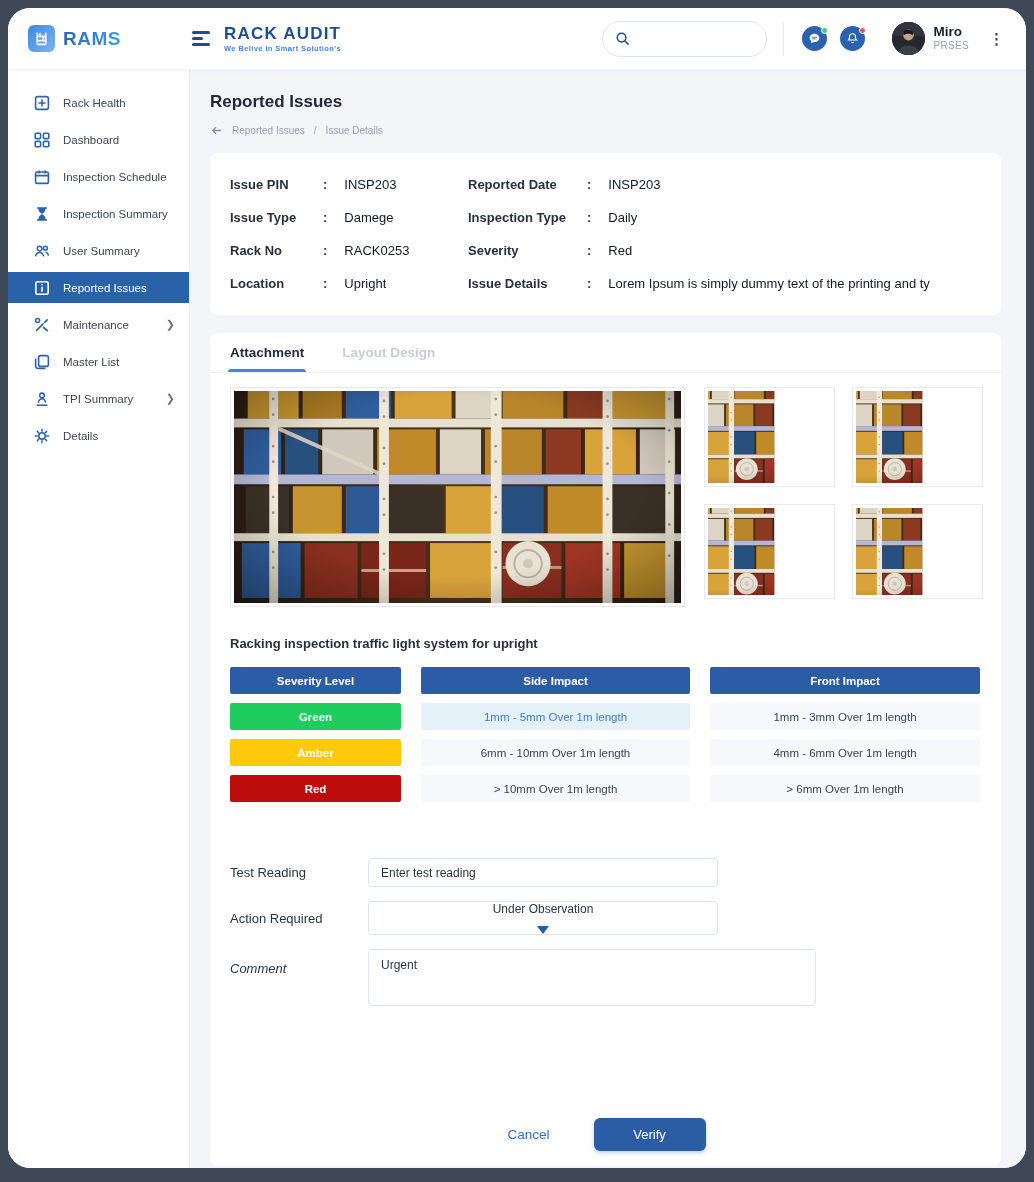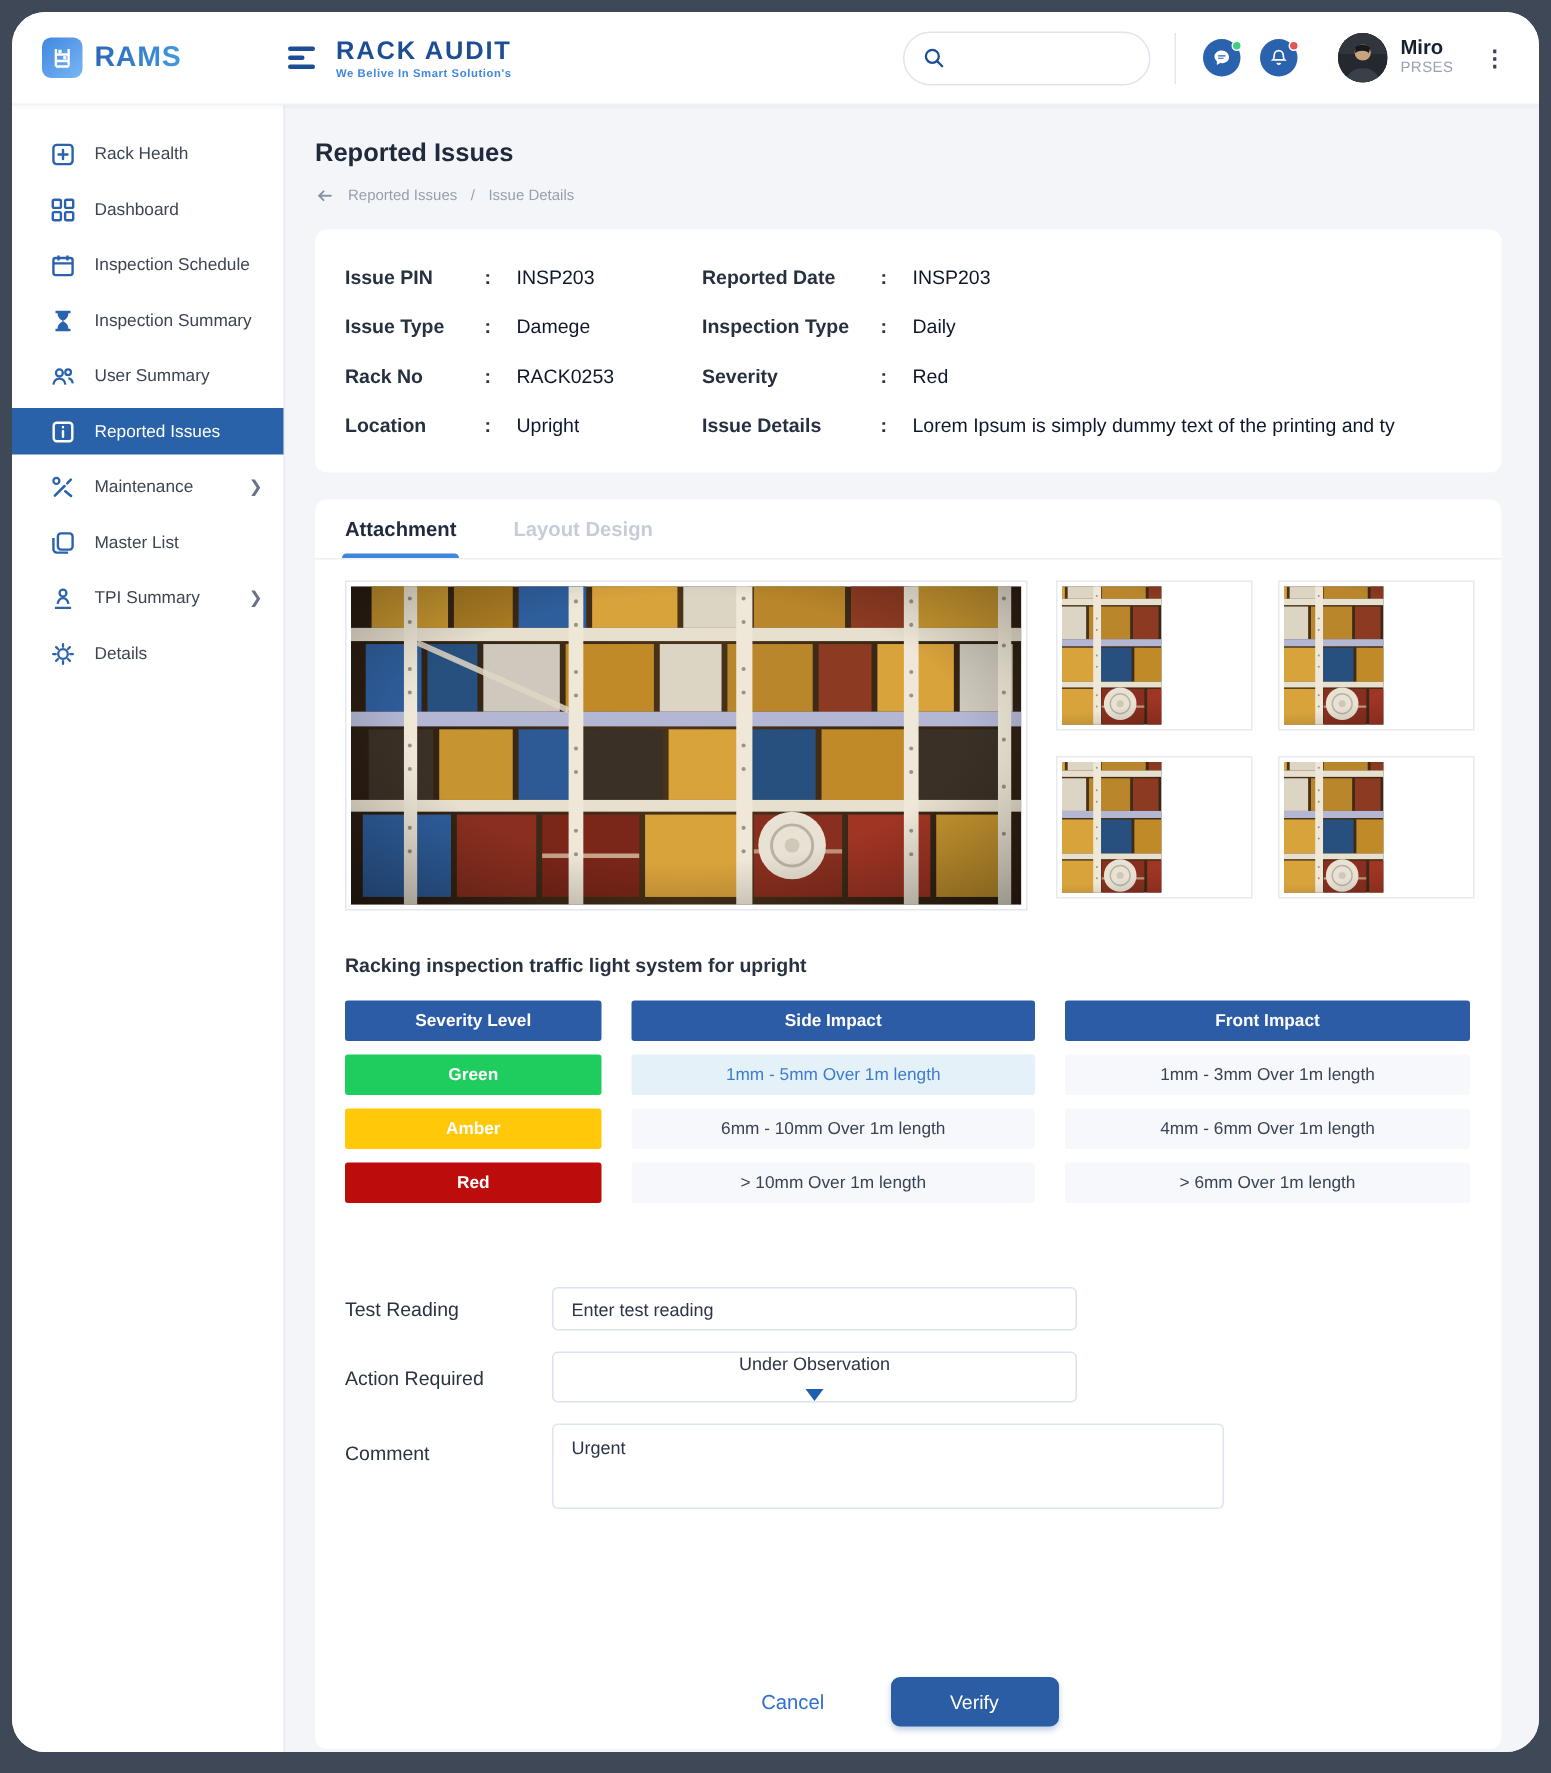--- a/index.html
+++ b/index.html
@@ -79,21 +79,21 @@
   .cell.val { background:#f7f8fb; color:#3a4354; }
   .cell.val.hl { background:#e4f1f8; color:#3d7cd0; }
   .cell.sev { color:#fff; font-weight:600; }
   .sev-0 { background:#1fcd5e; } .sev-1 { background:#ffc909; } .sev-2 { background:#bc0c0c; }
 
   
   .form { margin-top:56px; }
   .frow { display:flex; margin-bottom:14px; align-items:center; }
   .frow.top { align-items:flex-start; }
   .flabel { width:138px; font-size:13px; color:#2a3342; flex-shrink:0; }
-  .frow.top .flabel { padding-top:12px; }
+  .frow.top .flabel { padding-top:12px;font-style:italic; }
   .tinput { width:350px; height:29px; border:1px solid #dbe3ef; border-radius:4px; padding:0 12px; font-size:12px; color:#ef4444; outline:none; font-family:"Liberation Sans",sans-serif; }
   .tinput::placeholder { color:#2b3446; opacity:1; }
   .select { width:350px; height:34px; border:1px solid #dbe3ef; border-radius:4px; padding:0 14px; font-size:12px; color:#2b3446; display:flex; align-items:center; justify-content:space-between; cursor:pointer; background:#fff;flex-direction:column; }
   .select .tri { width:0; height:0; border-left:6px solid transparent; border-right:6px solid transparent; border-top:8px solid #1d5fae; }
   .tarea { width:448px; height:57px; border:1px solid #dde5f0; border-radius:4px; padding:8px 12px; font-size:12px; color:#2b3446; resize:none; outline:none; font-family:"Liberation Sans",sans-serif; background:#fff; }
 
   .btn-row { margin-top:112px; display:flex; align-items:center; justify-content:center; gap:44px; }
   .cancel-btn { font-size:13.5px; color:#2f6fd0; background:none; border:none; cursor:pointer; font-family:"Liberation Sans",sans-serif; }
   .verify-btn { width:112px; height:33px; background:#2a5da4; color:#fff; font-size:13px; border:none; border-radius:6px; cursor:pointer; font-family:"Liberation Sans",sans-serif; box-shadow:0 2px 4px rgba(42,93,164,.3); }
 

